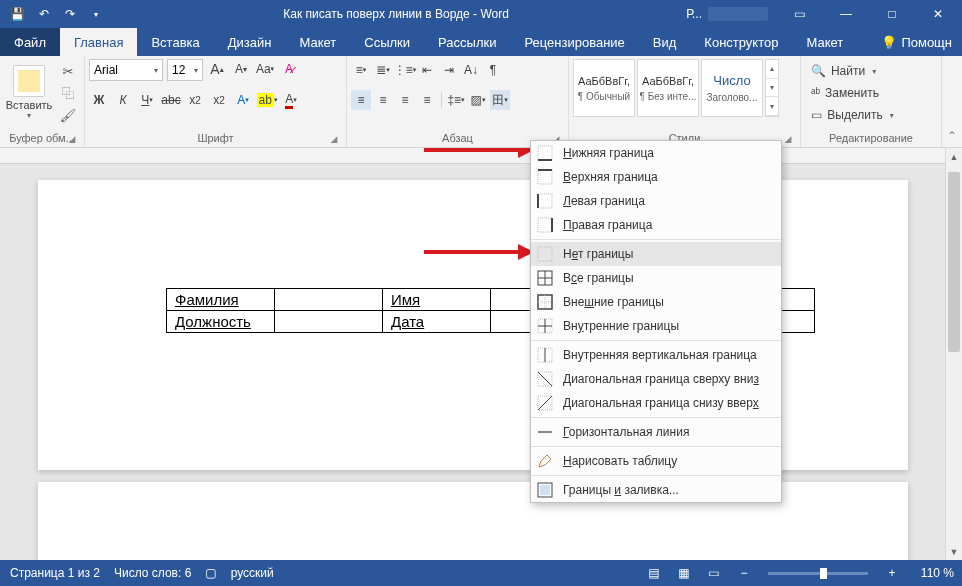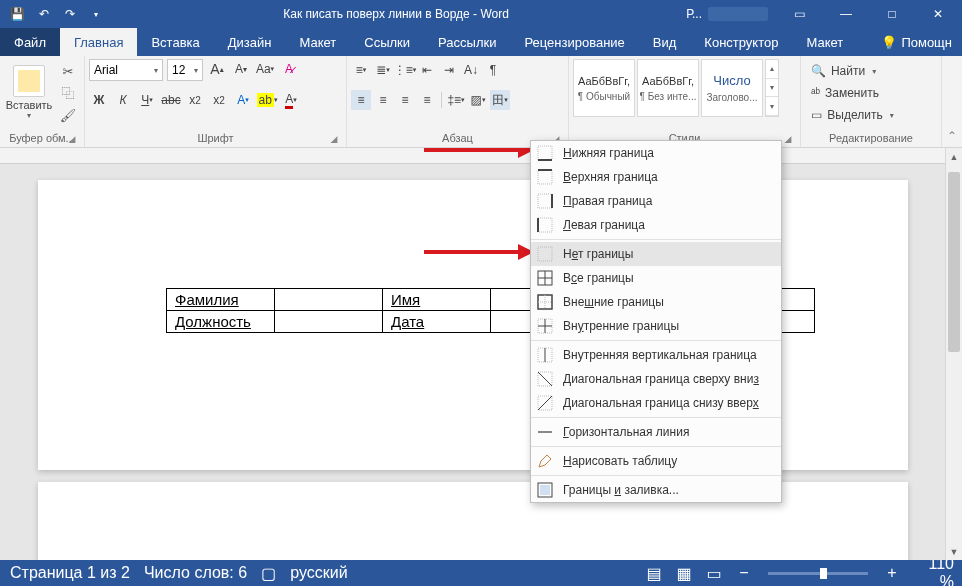--- a/index.html
+++ b/index.html
@@ -86,21 +86,21 @@
 .dropdown-item.hover { background: #e5e5e5; }
 .dropdown-sep { height: 1px; background: #e0e0e0; margin: 2px 0; }
 .dd-icon { width: 16px; height: 16px; display: flex; align-items: center; justify-content: center; }
 .dd-icon svg { width: 16px; height: 16px; }
 .dd-text u { text-decoration: underline; }
 
 .arrow-red { position: absolute; height: 10px; z-index: 50; }
 .arrow-red .shaft { position: absolute; left: 0; right: 16px; top: 3px; height: 4px; background: #d71920; }
 .arrow-red .head { position: absolute; right: 0; top: -3px; width: 0; height: 0; border-left: 16px solid #d71920; border-top: 8px solid transparent; border-bottom: 8px solid transparent; }
 
-.statusbar { height: 26px; background: #2b579a; color: #fff; display: flex; align-items: center; font-size: 16px; }
+.statusbar { height: 26px; background: #2b579a; color: #fff; display: flex; align-items: center; font-size: 12px; }
 .status-left { display: flex; align-items: center; gap: 14px; padding: 0 10px; }
 .status-item { display: flex; align-items: center; gap: 5px; }
 .status-spacer { flex: 1; }
 .status-right { display: flex; align-items: center; gap: 6px; padding: 0 8px; }
 .view-btn { width: 24px; height: 20px; display: flex; align-items: center; justify-content: center; }
 .zoom-slider { width: 100px; height: 3px; background: #6a8bc0; position: relative; margin: 0 6px; }
 .zoom-slider .thumb { position: absolute; left: 52px; top: -4px; width: 7px; height: 11px; background: #fff; }
 .zoom-val { width: 44px; text-align: right; }
 </style>
 </head>
@@ -359,33 +359,33 @@
           <rect x="1" y="1" width="14" height="14" fill="none" stroke="#bbb" stroke-dasharray="1,1"></rect>
           <line x1="1" y1="1" x2="15" y2="1" stroke="#444" stroke-width="2"></line>
         </svg>
       </span>
       <span class="dd-text"><u>В</u>ерхняя граница</span>
     </div>
   <div class="dropdown-item">
       <span class="dd-icon">
         <svg viewBox="0 0 16 16">
           <rect x="1" y="1" width="14" height="14" fill="none" stroke="#bbb" stroke-dasharray="1,1"></rect>
+          <line x1="1" y1="1" x2="1" y2="15" stroke="#444" stroke-width="2"></line>
+        </svg>
+      </span>
+      <span class="dd-text"><u>Л</u>евая граница</span>
+    </div>
+  <div class="dropdown-item">
+      <span class="dd-icon">
+        <svg viewBox="0 0 16 16">
+          <rect x="1" y="1" width="14" height="14" fill="none" stroke="#bbb" stroke-dasharray="1,1"></rect>
           <line x1="15" y1="1" x2="15" y2="15" stroke="#444" stroke-width="2"></line>
         </svg>
       </span>
       <span class="dd-text"><u>П</u>равая граница</span>
-    </div>
-  <div class="dropdown-item">
-      <span class="dd-icon">
-        <svg viewBox="0 0 16 16">
-          <rect x="1" y="1" width="14" height="14" fill="none" stroke="#bbb" stroke-dasharray="1,1"></rect>
-          <line x1="1" y1="1" x2="1" y2="15" stroke="#444" stroke-width="2"></line>
-        </svg>
-      </span>
-      <span class="dd-text"><u>Л</u>евая граница</span>
     </div>
   <div class="dropdown-sep"></div>
   <div class="dropdown-item hover">
       <span class="dd-icon">
         <svg viewBox="0 0 16 16">
           <rect x="1" y="1" width="14" height="14" fill="none" stroke="#bbb" stroke-dasharray="1,1"></rect>
         </svg>
       </span>
       <span class="dd-text">Н<u>е</u>т границы</span>
     </div>

